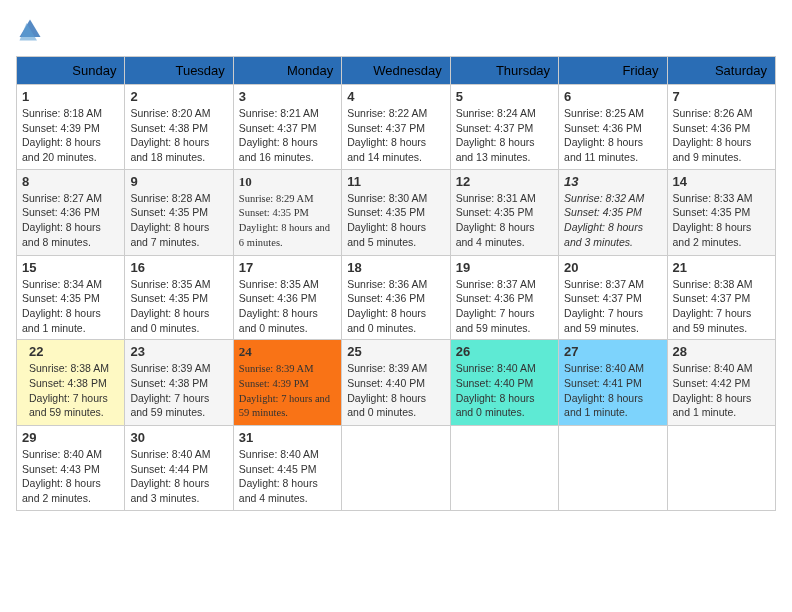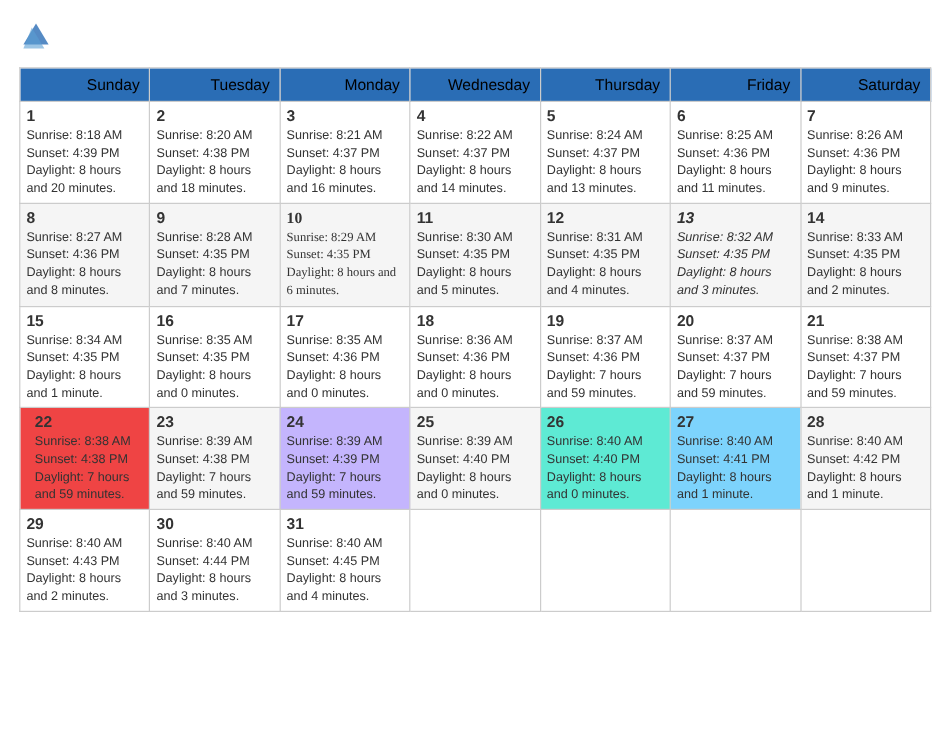--- a/index.html
+++ b/index.html
@@ -279,37 +279,37 @@
         <td>
           <span class="day-num">21</span>
           <div class="day-info">
             Sunrise: 8:38 AM<br>
             Sunset: 4:37 PM<br>
             Daylight: 7 hours and 59 minutes.
           </div>
         </td>
       </tr>
       <tr>
-        <td style="background: #ef4444; padding-left: 12px;">
+        <td style="background: #fef9c3; padding-left: 12px;">
           <span class="day-num">22</span>
           <div class="day-info">
             Sunrise: 8:38 AM<br>
             Sunset: 4:38 PM<br>
             Daylight: 7 hours and 59 minutes.
           </div>
         </td>
         <td style="background: rgb(245, 245, 245);">
           <span class="day-num">23</span>
           <div class="day-info">
             Sunrise: 8:39 AM<br>
             Sunset: 4:38 PM<br>
             Daylight: 7 hours and 59 minutes.
           </div>
         </td>
-        <td style="background: #c4b5fd;">
+        <td style="background: #f97316; font-family: Liberation Serif, serif;">
           <span class="day-num">24</span>
           <div class="day-info">
             Sunrise: 8:39 AM<br>
             Sunset: 4:39 PM<br>
             Daylight: 7 hours and 59 minutes.
           </div>
         </td>
         <td style="background: rgb(245, 245, 245);">
           <span class="day-num">25</span>
           <div class="day-info">

